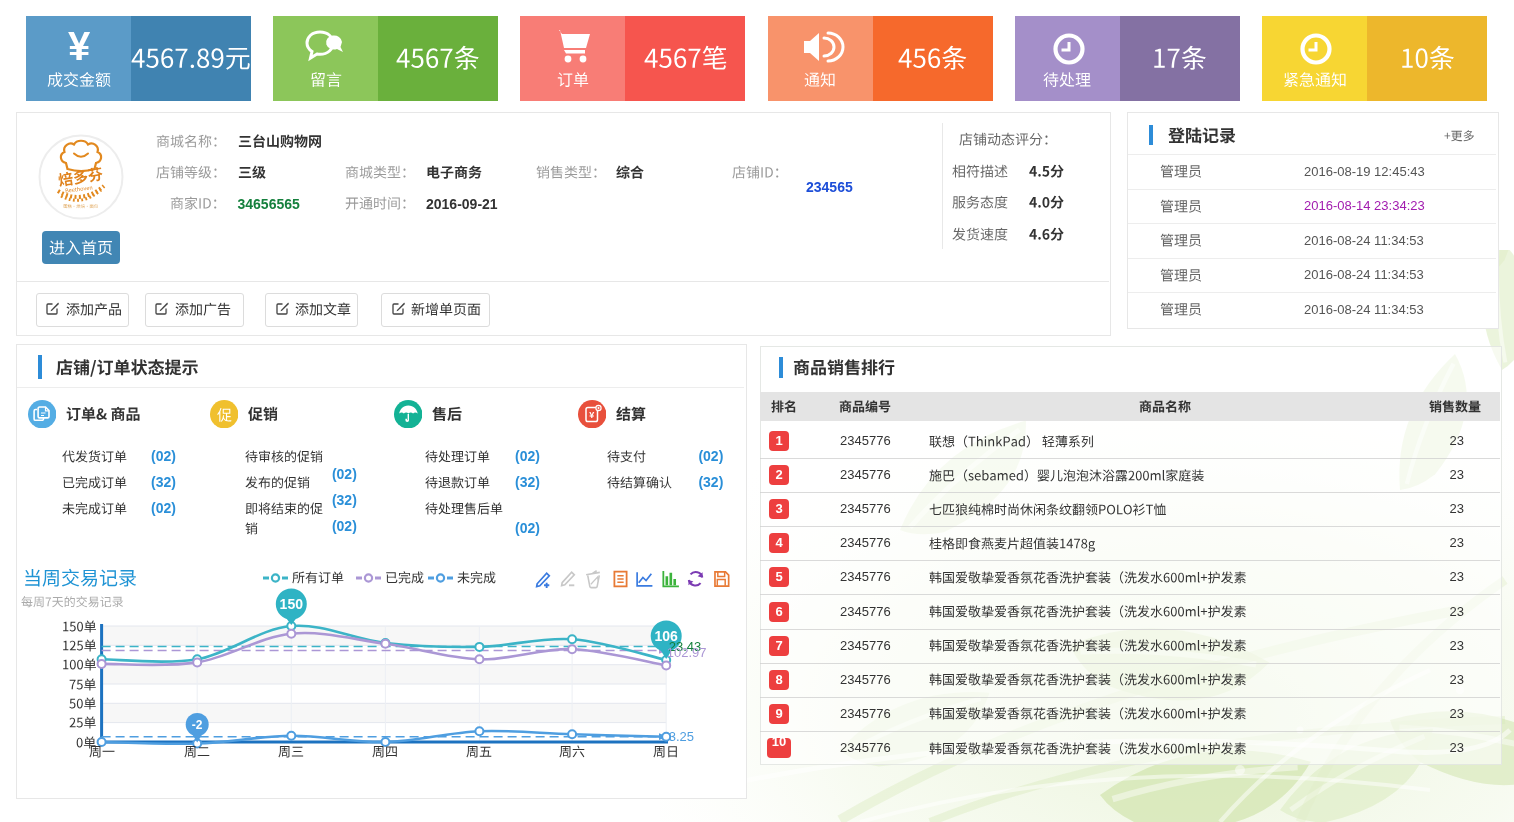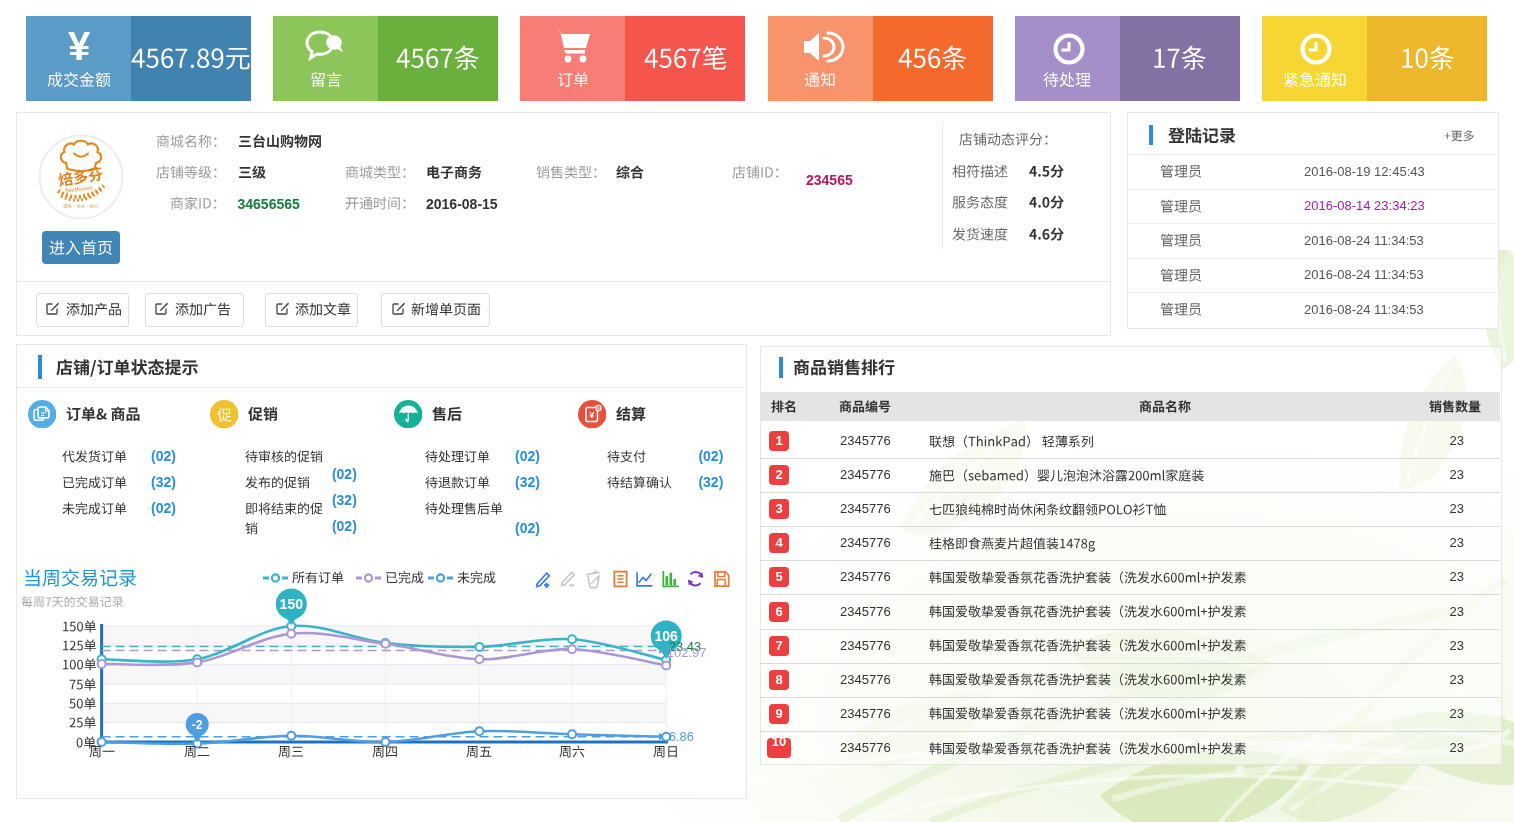--- a/index.html
+++ b/index.html
@@ -601,21 +601,21 @@
       <g>
         <g transform="translate(0,15.47) scale(0.01400,-0.01400)" fill="#999999">
           <use href="#g59" x="0"></use>
           <use href="#g60" x="1000"></use>
           <use href="#g74" x="2000"></use>
           <use href="#g75" x="2293"></use>
           <use href="#g52" x="2981"></use>
         </g>
       </g>
     </svg>
-    <div style="position:absolute;top:171px;font:700 14px 'Liberation Sans',sans-serif;color:#be185d;line-height:18px;white-space:pre;left:806.0px">234565</div>
+    <div style="position:absolute;top:178px;font:700 14px 'Liberation Sans',sans-serif;color:#1d4ed8;line-height:18px;white-space:pre;left:806.0px">234565</div>
     <svg style="position:absolute;left:170.3px;top:193.3px;overflow:visible" width="56" height="21">
       <g>
         <g transform="translate(0,15.47) scale(0.01400,-0.01400)" fill="#999999">
           <use href="#g48" x="0"></use>
           <use href="#g76" x="1000"></use>
           <use href="#g74" x="2000"></use>
           <use href="#g75" x="2293"></use>
           <use href="#g52" x="2981"></use>
         </g>
       </g>
@@ -625,21 +625,21 @@
       <g>
         <g transform="translate(0,15.47) scale(0.01400,-0.01400)" fill="#999999">
           <use href="#g77" x="0"></use>
           <use href="#g18" x="1000"></use>
           <use href="#g78" x="2000"></use>
           <use href="#g79" x="3000"></use>
           <use href="#g52" x="4000"></use>
         </g>
       </g>
     </svg>
-    <div style="position:absolute;top:194.5px;font:700 14px 'Liberation Sans',sans-serif;color:#333333;line-height:18px;white-space:pre;left:426.0px">2016-08-15</div>
+    <div style="position:absolute;top:194.5px;font:700 14px 'Liberation Sans',sans-serif;color:#333333;line-height:18px;white-space:pre;left:426.0px">2016-09-21</div>
     <div style="position:absolute;left:942px;top:123px;width:1px;height:126px;background:#e8e8e8"></div>
     <svg style="position:absolute;left:959.0px;top:129.3px;overflow:visible" width="99" height="21">
       <g>
         <g transform="translate(0,15.47) scale(0.01400,-0.01400)" fill="#666666">
           <use href="#g59" x="0"></use>
           <use href="#g60" x="1000"></use>
           <use href="#g80" x="2000"></use>
           <use href="#g81" x="3000"></use>
           <use href="#g82" x="4000"></use>
           <use href="#g83" x="5000"></use>
@@ -1385,21 +1385,21 @@
     <svg style="position:absolute;left:653.2px;top:741.6px;overflow:visible" width="27" height="19">
       <g>
         <g transform="translate(0,14.36) scale(0.01300,-0.01300)" fill="#333">
           <use href="#g158" x="0"></use>
           <use href="#g173" x="1000"></use>
         </g>
       </g>
     </svg>
     <div style="position:absolute;top:638.9px;font:400 13px 'Liberation Sans',sans-serif;color:#15803d;line-height:16px;white-space:pre;left:668.7px">23.43</div>
     <div style="position:absolute;top:644.9px;font:400 13px 'Liberation Sans',sans-serif;color:#ab97d5;line-height:16px;white-space:pre;left:666.7px">102.97</div>
-    <div style="position:absolute;top:728.7px;font:400 13px 'Liberation Sans',sans-serif;color:#4f9ee0;line-height:16px;white-space:pre;left:668.7px">6.86</div>
+    <div style="position:absolute;top:728.7px;font:400 13px 'Liberation Sans',sans-serif;color:#4f9ee0;line-height:16px;white-space:pre;left:668.7px">3.25</div>
     <div style="position:absolute;left:760px;top:346px;width:740px;height:417px;background:rgba(255,255,255,0.58);border:1px solid rgba(222,226,222,0.8)"></div>
     <div style="position:absolute;left:778.5px;top:357px;width:4px;height:21px;background:#2d8cd8"></div>
     <svg style="position:absolute;left:793.0px;top:355.2px;overflow:visible" width="103" height="25">
       <g>
         <g transform="translate(0,18.79) scale(0.01700,-0.01700)" fill="#333">
           <use href="#g68" x="0"></use>
           <use href="#g130" x="1000"></use>
           <use href="#g132" x="2000"></use>
           <use href="#g133" x="3000"></use>
           <use href="#g174" x="4000"></use>

